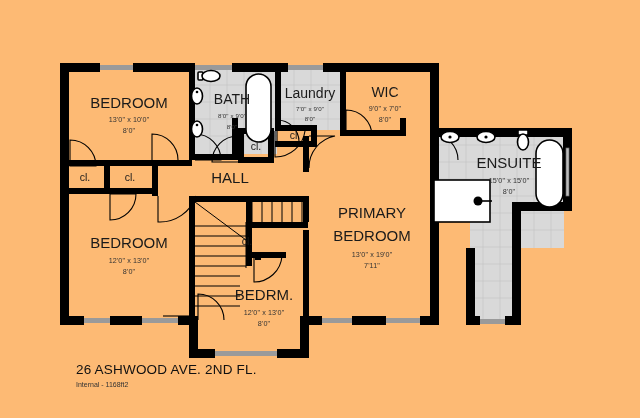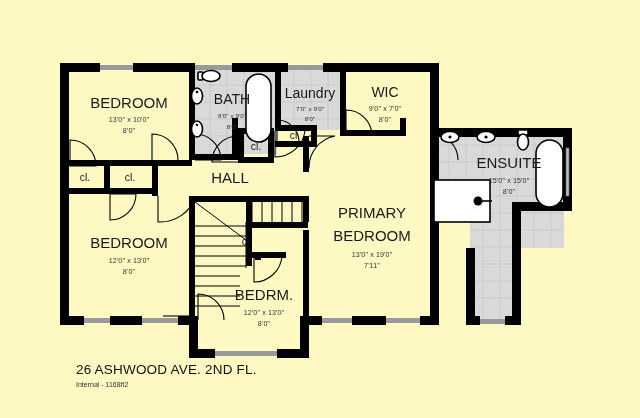--- a/index.html
+++ b/index.html
@@ -1,17 +1,17 @@
 <!DOCTYPE html>
 <html><head>
 <meta charset="utf-8">
 <style>
   html,body{margin:0;padding:0;background:#ffffff;}
   body{width:640px;height:418px;overflow:hidden;font-family:"Liberation Sans",sans-serif;}
-  #plan{position:relative;width:640px;height:418px;background:#fef9c3;}
+  #plan{position:relative;width:640px;height:418px;background:#fdba74;}
   svg#floorplan{position:absolute;left:0;top:0;width:640px;height:418px;display:block;}
   .rmname{font-family:"Liberation Sans",sans-serif;fill:#1a1a1a;text-anchor:middle;}
   .rmname.big{font-size:15px;}
   .rmname.mid{font-size:14px;}
   .rmdim{font-family:"Liberation Sans",sans-serif;fill:#333;text-anchor:middle;font-size:7.2px;letter-spacing:.1px;}
   .rmdim.tiny{font-size:6.2px;}
   .cllbl{font-family:"Liberation Sans",sans-serif;fill:#1a1a1a;text-anchor:middle;font-size:10.5px;}
   .titlemain{font-family:"Liberation Sans",sans-serif;fill:#111;font-size:13.5px;letter-spacing:.2px;}
   .titlesub{font-family:"Liberation Sans",sans-serif;fill:#333;font-size:7px;}
   .wall{fill:#000;}

